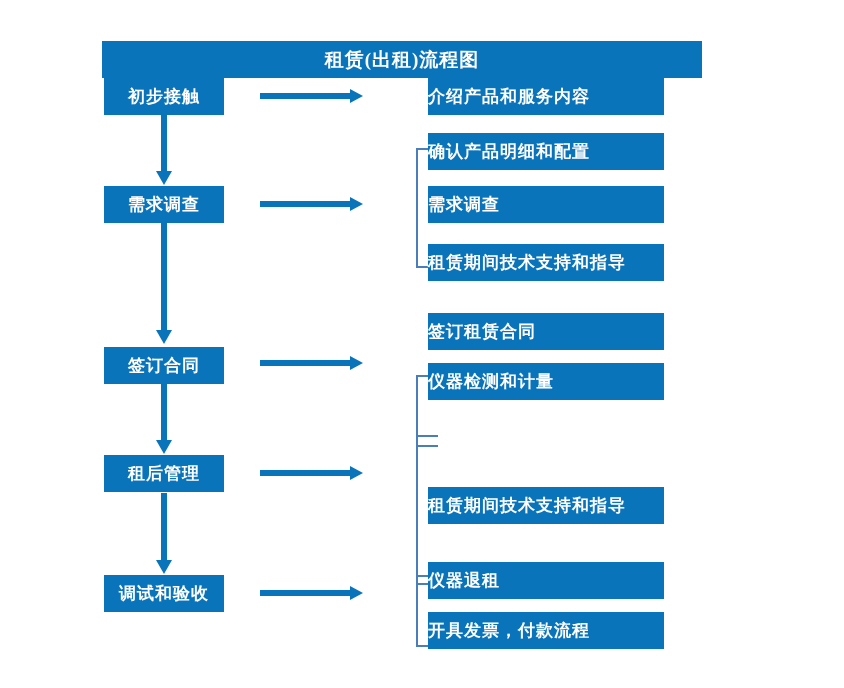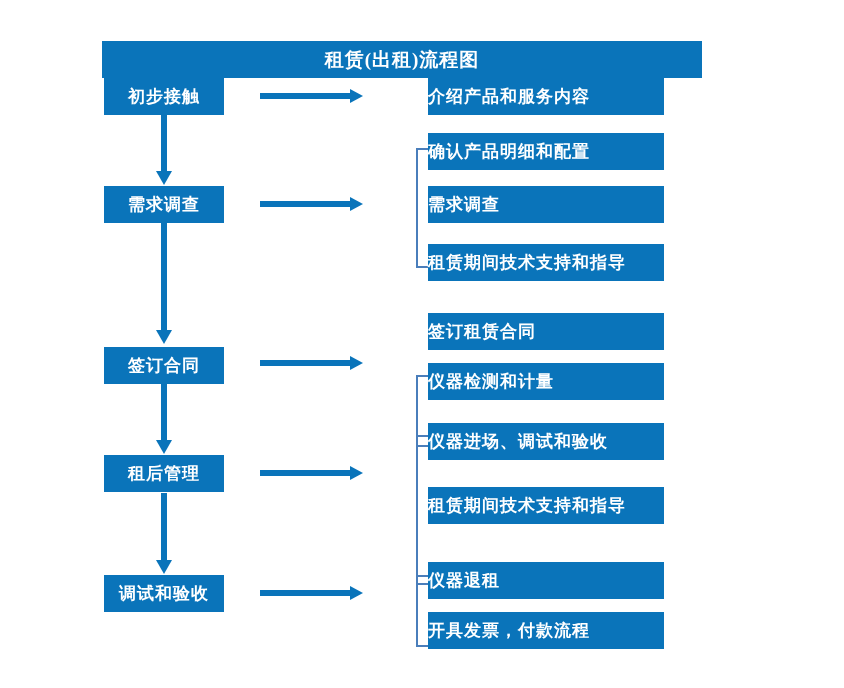--- a/index.html
+++ b/index.html
@@ -155,18 +155,17 @@
   <div class="bracket" style="top:375px; height:72px;"></div>
   <div class="bracket" style="top:435px; height:150px;"></div>
   <div class="bracket" style="top:575px; height:72px;"></div>
 
   <div class="box box-right" style="top:78px;">介绍产品和服务内容</div>
   <div class="box box-right" style="top:133px;">确认产品明细和配置</div>
   <div class="box box-right" style="top:186px;">需求调查</div>
   <div class="box box-right" style="top:244px;">租赁期间技术支持和指导</div>
   <div class="box box-right" style="top:363px;">仪器检测和计量</div>
   <div class="box box-right" style="top:313px;">签订租赁合同</div>
-  <div class="box box-right" style="top:423px;">仪器进场、调试和验收</div>
   <div class="box box-right" style="top:487px;">租赁期间技术支持和指导</div>
   <div class="box box-right" style="top:562px;">仪器退租</div>
   <div class="box box-right" style="top:612px;">开具发票，付款流程</div>
 
 </div>
 
 </body></html>

